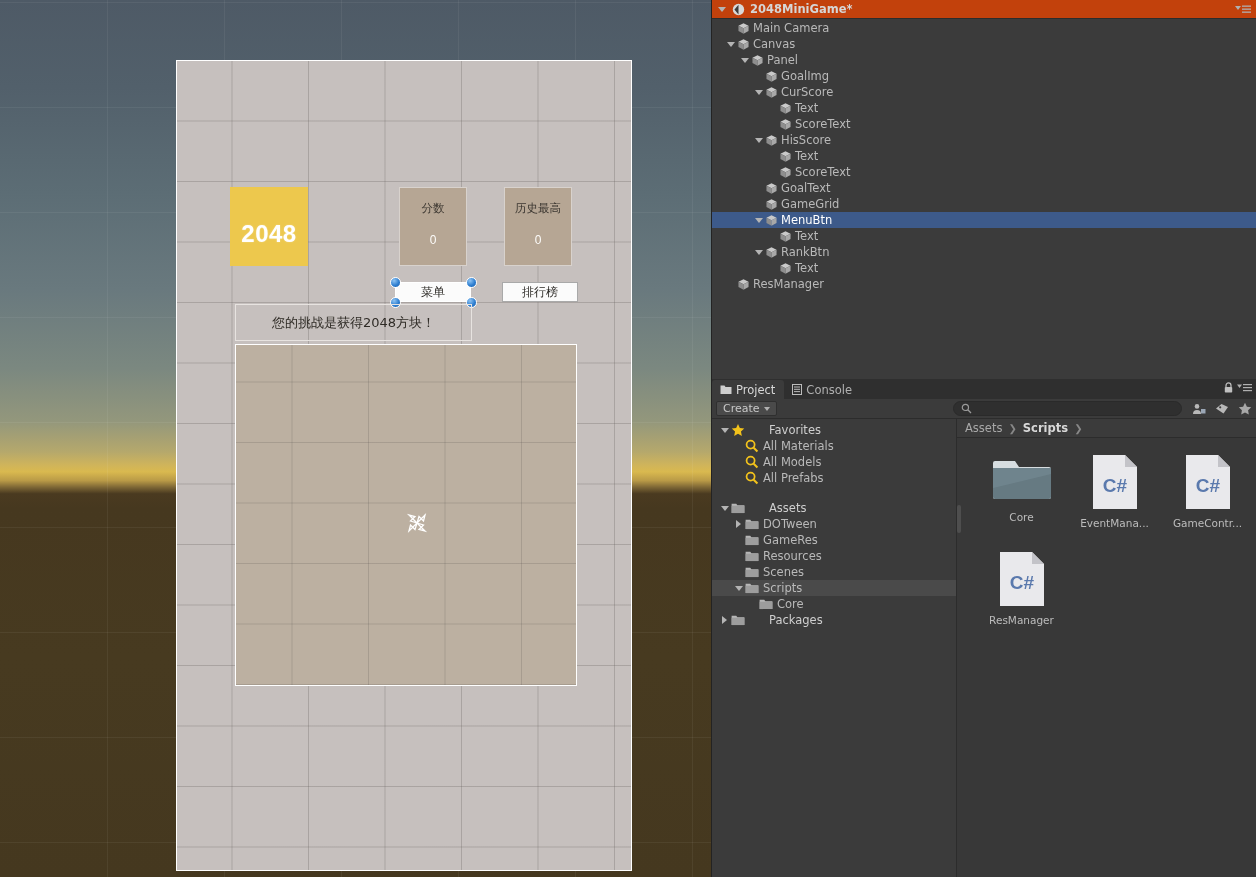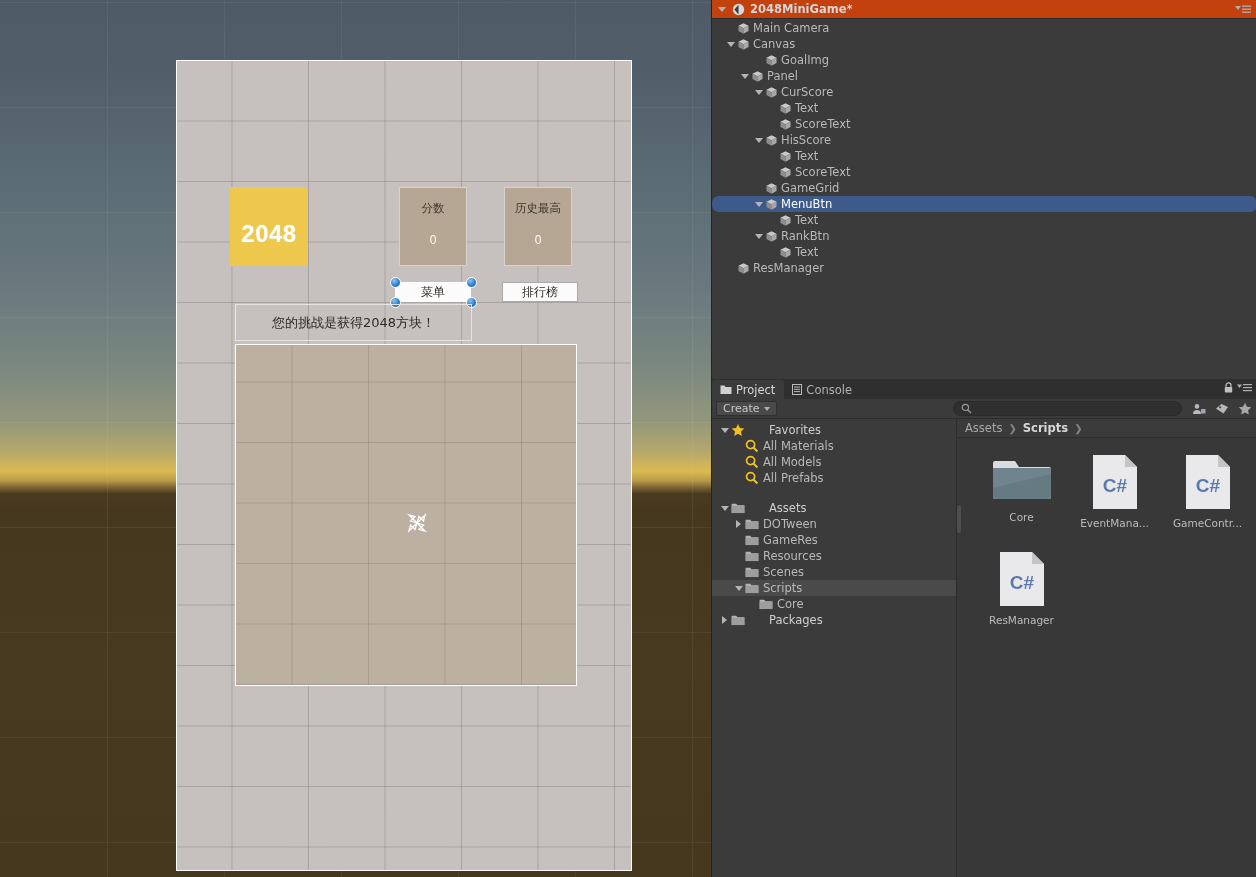--- a/index.html
+++ b/index.html
@@ -171,21 +171,21 @@
     font-family: "DejaVu Sans", "Liberation Sans", sans-serif;
   }
   #hierarchy-header .menu-icon { position: absolute; right: 6px; top: 4px; }
 
   #hierarchy-list { position: absolute; top: 20px; left: 0; right: 0; bottom: 0; overflow: hidden; }
   .h-row {
     position: relative; height: 16px; display: flex; align-items: center;
     font-size: 11.5px; color: #b9b9b9;
     font-family: "DejaVu Sans", "Liberation Sans", sans-serif;
   }
-  .h-row.selected { background: #3d5a8a; color: #ffffff; border-radius: 7px; }
+  .h-row.selected { background: #3d5a8a; color: #ffffff; }
   .h-row .arrow-slot { width: 13px; height: 16px; display: flex; align-items: center; justify-content: center; flex: none; }
   .h-row .cube { width: 13px; height: 13px; flex: none; margin-right: 3px; }
   .h-row .lbl { white-space: nowrap; }
 
   
   #project { position: absolute; left: 0; top: 379px; width: 545px; height: 498px; background: #3b3b3b; }
   #project-tabs {
     position: relative; height: 20px; background: #2f2f2f; display: flex; align-items: flex-end;
   }
   .p-tab {
@@ -350,83 +350,83 @@
               <span class="tri"></span>
             </span>
             <svg class="cube" viewBox="0 0 16 16">
               <path d="M8 1.4 L14.2 4.6 L8 7.8 L1.8 4.6 Z" fill="#c9c9c9"></path>
               <path d="M1.8 4.6 L8 7.8 L8 14.4 L1.8 11.2 Z" fill="#8e8e8e"></path>
               <path d="M14.2 4.6 L8 7.8 L8 14.4 L14.2 11.2 Z" fill="#a8a8a8"></path>
             </svg>
             <span class="lbl">Canvas</span>
           </div>
           <div class="h-row">
-            <span style="width:40px;flex:none;"></span>
-            <span class="arrow-slot"></span>
-            <svg class="cube" viewBox="0 0 16 16">
-              <path d="M8 1.4 L14.2 4.6 L8 7.8 L1.8 4.6 Z" fill="#c9c9c9"></path>
-              <path d="M1.8 4.6 L8 7.8 L8 14.4 L1.8 11.2 Z" fill="#8e8e8e"></path>
-              <path d="M14.2 4.6 L8 7.8 L8 14.4 L14.2 11.2 Z" fill="#a8a8a8"></path>
-            </svg>
-            <span class="lbl">GoalImg</span>
-          </div>
-          <div class="h-row">
             <span style="width:26px;flex:none;"></span>
             <span class="arrow-slot">
               <span class="tri"></span>
             </span>
             <svg class="cube" viewBox="0 0 16 16">
               <path d="M8 1.4 L14.2 4.6 L8 7.8 L1.8 4.6 Z" fill="#c9c9c9"></path>
               <path d="M1.8 4.6 L8 7.8 L8 14.4 L1.8 11.2 Z" fill="#8e8e8e"></path>
               <path d="M14.2 4.6 L8 7.8 L8 14.4 L14.2 11.2 Z" fill="#a8a8a8"></path>
             </svg>
             <span class="lbl">Panel</span>
           </div>
           <div class="h-row">
             <span style="width:40px;flex:none;"></span>
-            <span class="arrow-slot">
-              <span class="tri"></span>
-            </span>
-            <svg class="cube" viewBox="0 0 16 16">
-              <path d="M8 1.4 L14.2 4.6 L8 7.8 L1.8 4.6 Z" fill="#c9c9c9"></path>
-              <path d="M1.8 4.6 L8 7.8 L8 14.4 L1.8 11.2 Z" fill="#8e8e8e"></path>
-              <path d="M14.2 4.6 L8 7.8 L8 14.4 L14.2 11.2 Z" fill="#a8a8a8"></path>
-            </svg>
-            <span class="lbl">CurScore</span>
-          </div>
-          <div class="h-row">
-            <span style="width:54px;flex:none;"></span>
-            <span class="arrow-slot"></span>
-            <svg class="cube" viewBox="0 0 16 16">
-              <path d="M8 1.4 L14.2 4.6 L8 7.8 L1.8 4.6 Z" fill="#c9c9c9"></path>
-              <path d="M1.8 4.6 L8 7.8 L8 14.4 L1.8 11.2 Z" fill="#8e8e8e"></path>
-              <path d="M14.2 4.6 L8 7.8 L8 14.4 L14.2 11.2 Z" fill="#a8a8a8"></path>
-            </svg>
-            <span class="lbl">Text</span>
-          </div>
-          <div class="h-row">
-            <span style="width:54px;flex:none;"></span>
-            <span class="arrow-slot"></span>
-            <svg class="cube" viewBox="0 0 16 16">
-              <path d="M8 1.4 L14.2 4.6 L8 7.8 L1.8 4.6 Z" fill="#c9c9c9"></path>
-              <path d="M1.8 4.6 L8 7.8 L8 14.4 L1.8 11.2 Z" fill="#8e8e8e"></path>
-              <path d="M14.2 4.6 L8 7.8 L8 14.4 L14.2 11.2 Z" fill="#a8a8a8"></path>
-            </svg>
-            <span class="lbl">ScoreText</span>
+            <span class="arrow-slot"></span>
+            <svg class="cube" viewBox="0 0 16 16">
+              <path d="M8 1.4 L14.2 4.6 L8 7.8 L1.8 4.6 Z" fill="#c9c9c9"></path>
+              <path d="M1.8 4.6 L8 7.8 L8 14.4 L1.8 11.2 Z" fill="#8e8e8e"></path>
+              <path d="M14.2 4.6 L8 7.8 L8 14.4 L14.2 11.2 Z" fill="#a8a8a8"></path>
+            </svg>
+            <span class="lbl">GoalImg</span>
           </div>
           <div class="h-row">
             <span style="width:40px;flex:none;"></span>
             <span class="arrow-slot">
               <span class="tri"></span>
             </span>
             <svg class="cube" viewBox="0 0 16 16">
               <path d="M8 1.4 L14.2 4.6 L8 7.8 L1.8 4.6 Z" fill="#c9c9c9"></path>
               <path d="M1.8 4.6 L8 7.8 L8 14.4 L1.8 11.2 Z" fill="#8e8e8e"></path>
               <path d="M14.2 4.6 L8 7.8 L8 14.4 L14.2 11.2 Z" fill="#a8a8a8"></path>
             </svg>
+            <span class="lbl">CurScore</span>
+          </div>
+          <div class="h-row">
+            <span style="width:54px;flex:none;"></span>
+            <span class="arrow-slot"></span>
+            <svg class="cube" viewBox="0 0 16 16">
+              <path d="M8 1.4 L14.2 4.6 L8 7.8 L1.8 4.6 Z" fill="#c9c9c9"></path>
+              <path d="M1.8 4.6 L8 7.8 L8 14.4 L1.8 11.2 Z" fill="#8e8e8e"></path>
+              <path d="M14.2 4.6 L8 7.8 L8 14.4 L14.2 11.2 Z" fill="#a8a8a8"></path>
+            </svg>
+            <span class="lbl">Text</span>
+          </div>
+          <div class="h-row">
+            <span style="width:54px;flex:none;"></span>
+            <span class="arrow-slot"></span>
+            <svg class="cube" viewBox="0 0 16 16">
+              <path d="M8 1.4 L14.2 4.6 L8 7.8 L1.8 4.6 Z" fill="#c9c9c9"></path>
+              <path d="M1.8 4.6 L8 7.8 L8 14.4 L1.8 11.2 Z" fill="#8e8e8e"></path>
+              <path d="M14.2 4.6 L8 7.8 L8 14.4 L14.2 11.2 Z" fill="#a8a8a8"></path>
+            </svg>
+            <span class="lbl">ScoreText</span>
+          </div>
+          <div class="h-row">
+            <span style="width:40px;flex:none;"></span>
+            <span class="arrow-slot">
+              <span class="tri"></span>
+            </span>
+            <svg class="cube" viewBox="0 0 16 16">
+              <path d="M8 1.4 L14.2 4.6 L8 7.8 L1.8 4.6 Z" fill="#c9c9c9"></path>
+              <path d="M1.8 4.6 L8 7.8 L8 14.4 L1.8 11.2 Z" fill="#8e8e8e"></path>
+              <path d="M14.2 4.6 L8 7.8 L8 14.4 L14.2 11.2 Z" fill="#a8a8a8"></path>
+            </svg>
             <span class="lbl">HisScore</span>
           </div>
           <div class="h-row">
             <span style="width:54px;flex:none;"></span>
             <span class="arrow-slot"></span>
             <svg class="cube" viewBox="0 0 16 16">
               <path d="M8 1.4 L14.2 4.6 L8 7.8 L1.8 4.6 Z" fill="#c9c9c9"></path>
               <path d="M1.8 4.6 L8 7.8 L8 14.4 L1.8 11.2 Z" fill="#8e8e8e"></path>
               <path d="M14.2 4.6 L8 7.8 L8 14.4 L14.2 11.2 Z" fill="#a8a8a8"></path>
             </svg>
@@ -434,20 +434,30 @@
           </div>
           <div class="h-row">
             <span style="width:54px;flex:none;"></span>
             <span class="arrow-slot"></span>
             <svg class="cube" viewBox="0 0 16 16">
               <path d="M8 1.4 L14.2 4.6 L8 7.8 L1.8 4.6 Z" fill="#c9c9c9"></path>
               <path d="M1.8 4.6 L8 7.8 L8 14.4 L1.8 11.2 Z" fill="#8e8e8e"></path>
               <path d="M14.2 4.6 L8 7.8 L8 14.4 L14.2 11.2 Z" fill="#a8a8a8"></path>
             </svg>
             <span class="lbl">ScoreText</span>
+          </div>
+          <div class="h-row">
+            <span style="width:40px;flex:none;"></span>
+            <span class="arrow-slot"></span>
+            <svg class="cube" viewBox="0 0 16 16">
+              <path d="M8 1.4 L14.2 4.6 L8 7.8 L1.8 4.6 Z" fill="#c9c9c9"></path>
+              <path d="M1.8 4.6 L8 7.8 L8 14.4 L1.8 11.2 Z" fill="#8e8e8e"></path>
+              <path d="M14.2 4.6 L8 7.8 L8 14.4 L14.2 11.2 Z" fill="#a8a8a8"></path>
+            </svg>
+            <span class="lbl">GoalText</span>
           </div>
           <div class="h-row">
             <span style="width:40px;flex:none;"></span>
             <span class="arrow-slot"></span>
             <svg class="cube" viewBox="0 0 16 16">
               <path d="M8 1.4 L14.2 4.6 L8 7.8 L1.8 4.6 Z" fill="#c9c9c9"></path>
               <path d="M1.8 4.6 L8 7.8 L8 14.4 L1.8 11.2 Z" fill="#8e8e8e"></path>
               <path d="M14.2 4.6 L8 7.8 L8 14.4 L14.2 11.2 Z" fill="#a8a8a8"></path>
             </svg>
             <span class="lbl">GameGrid</span>

